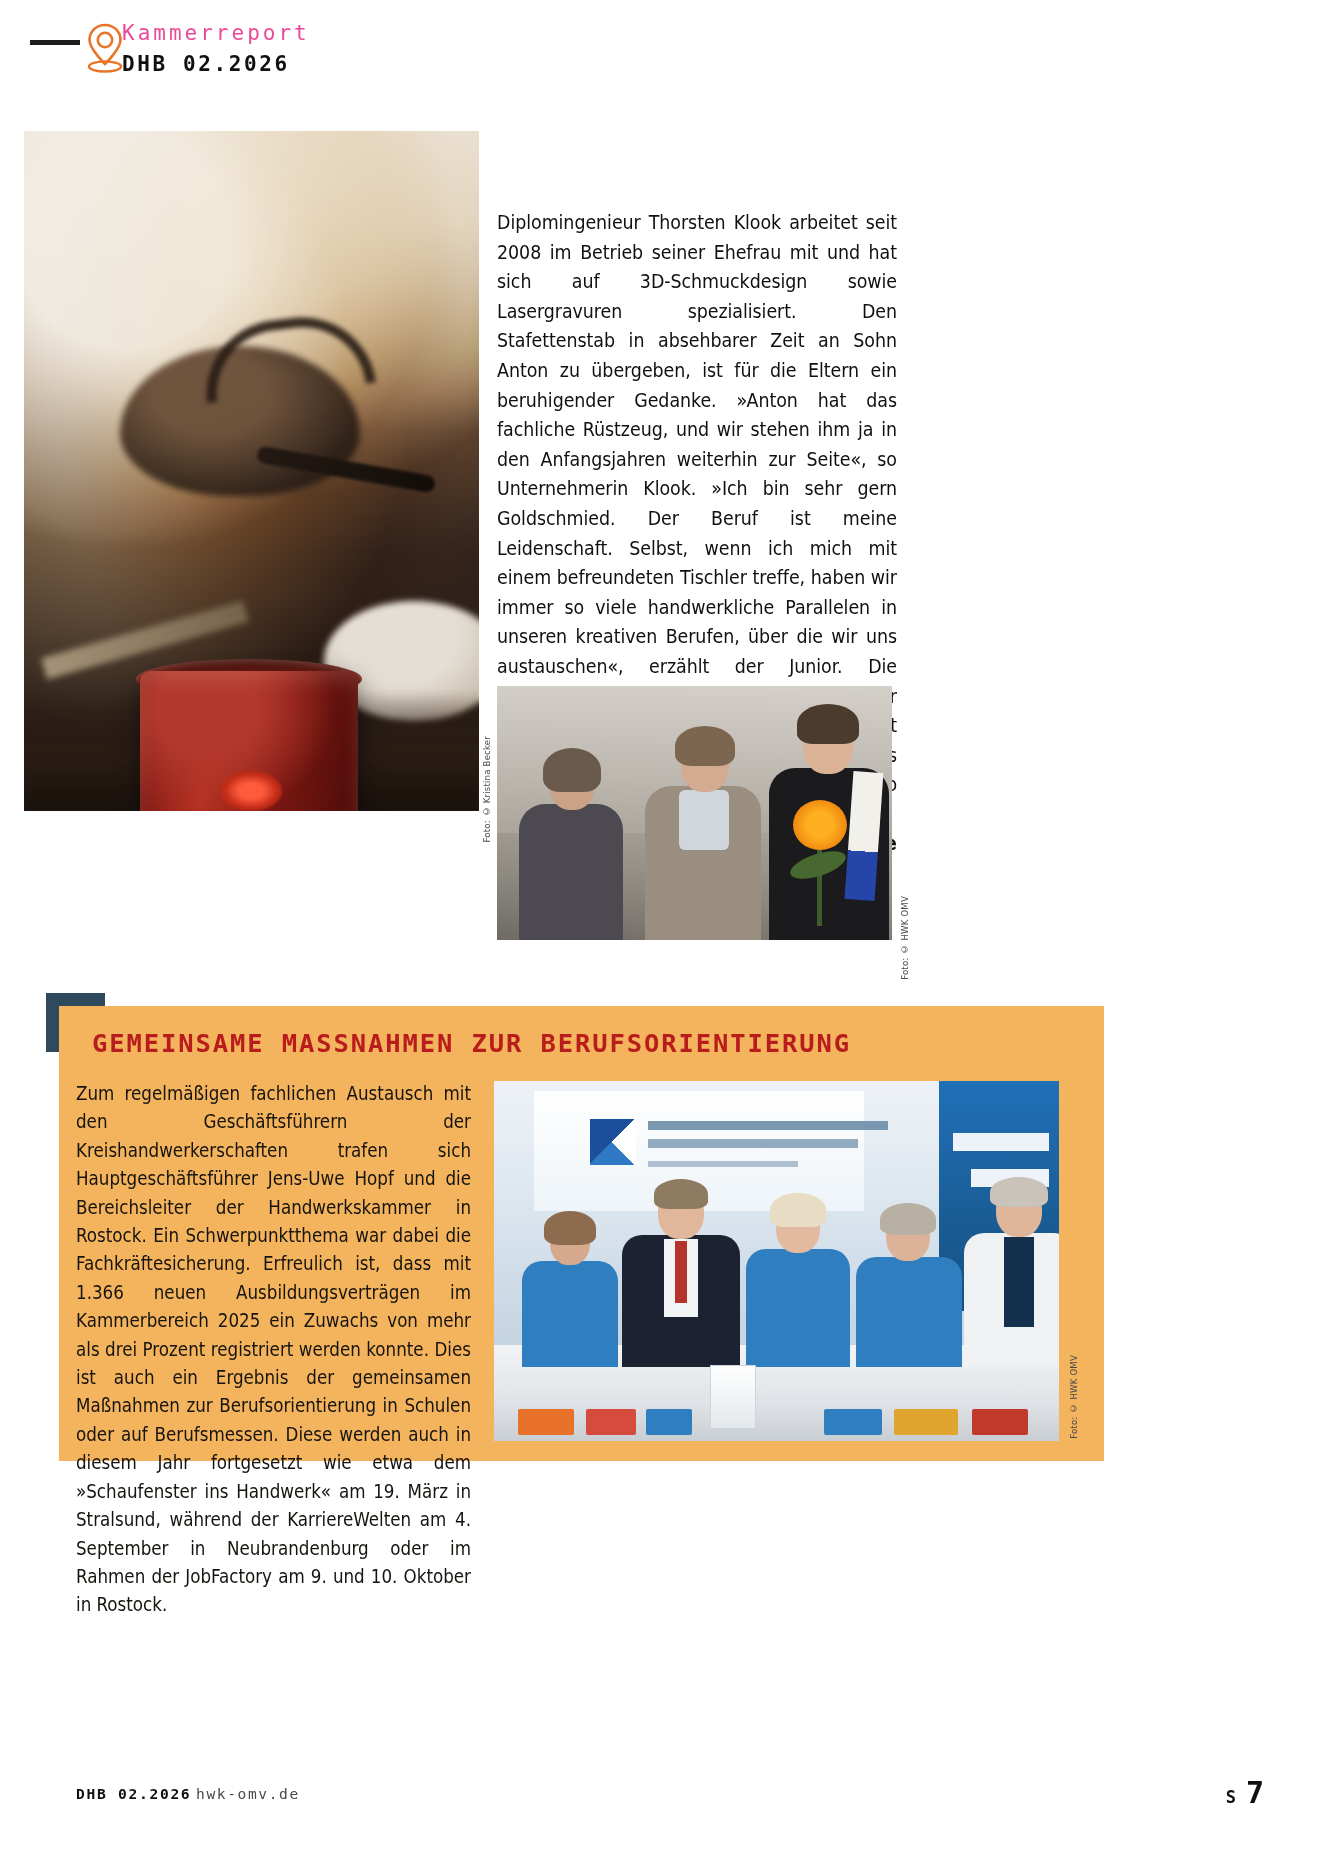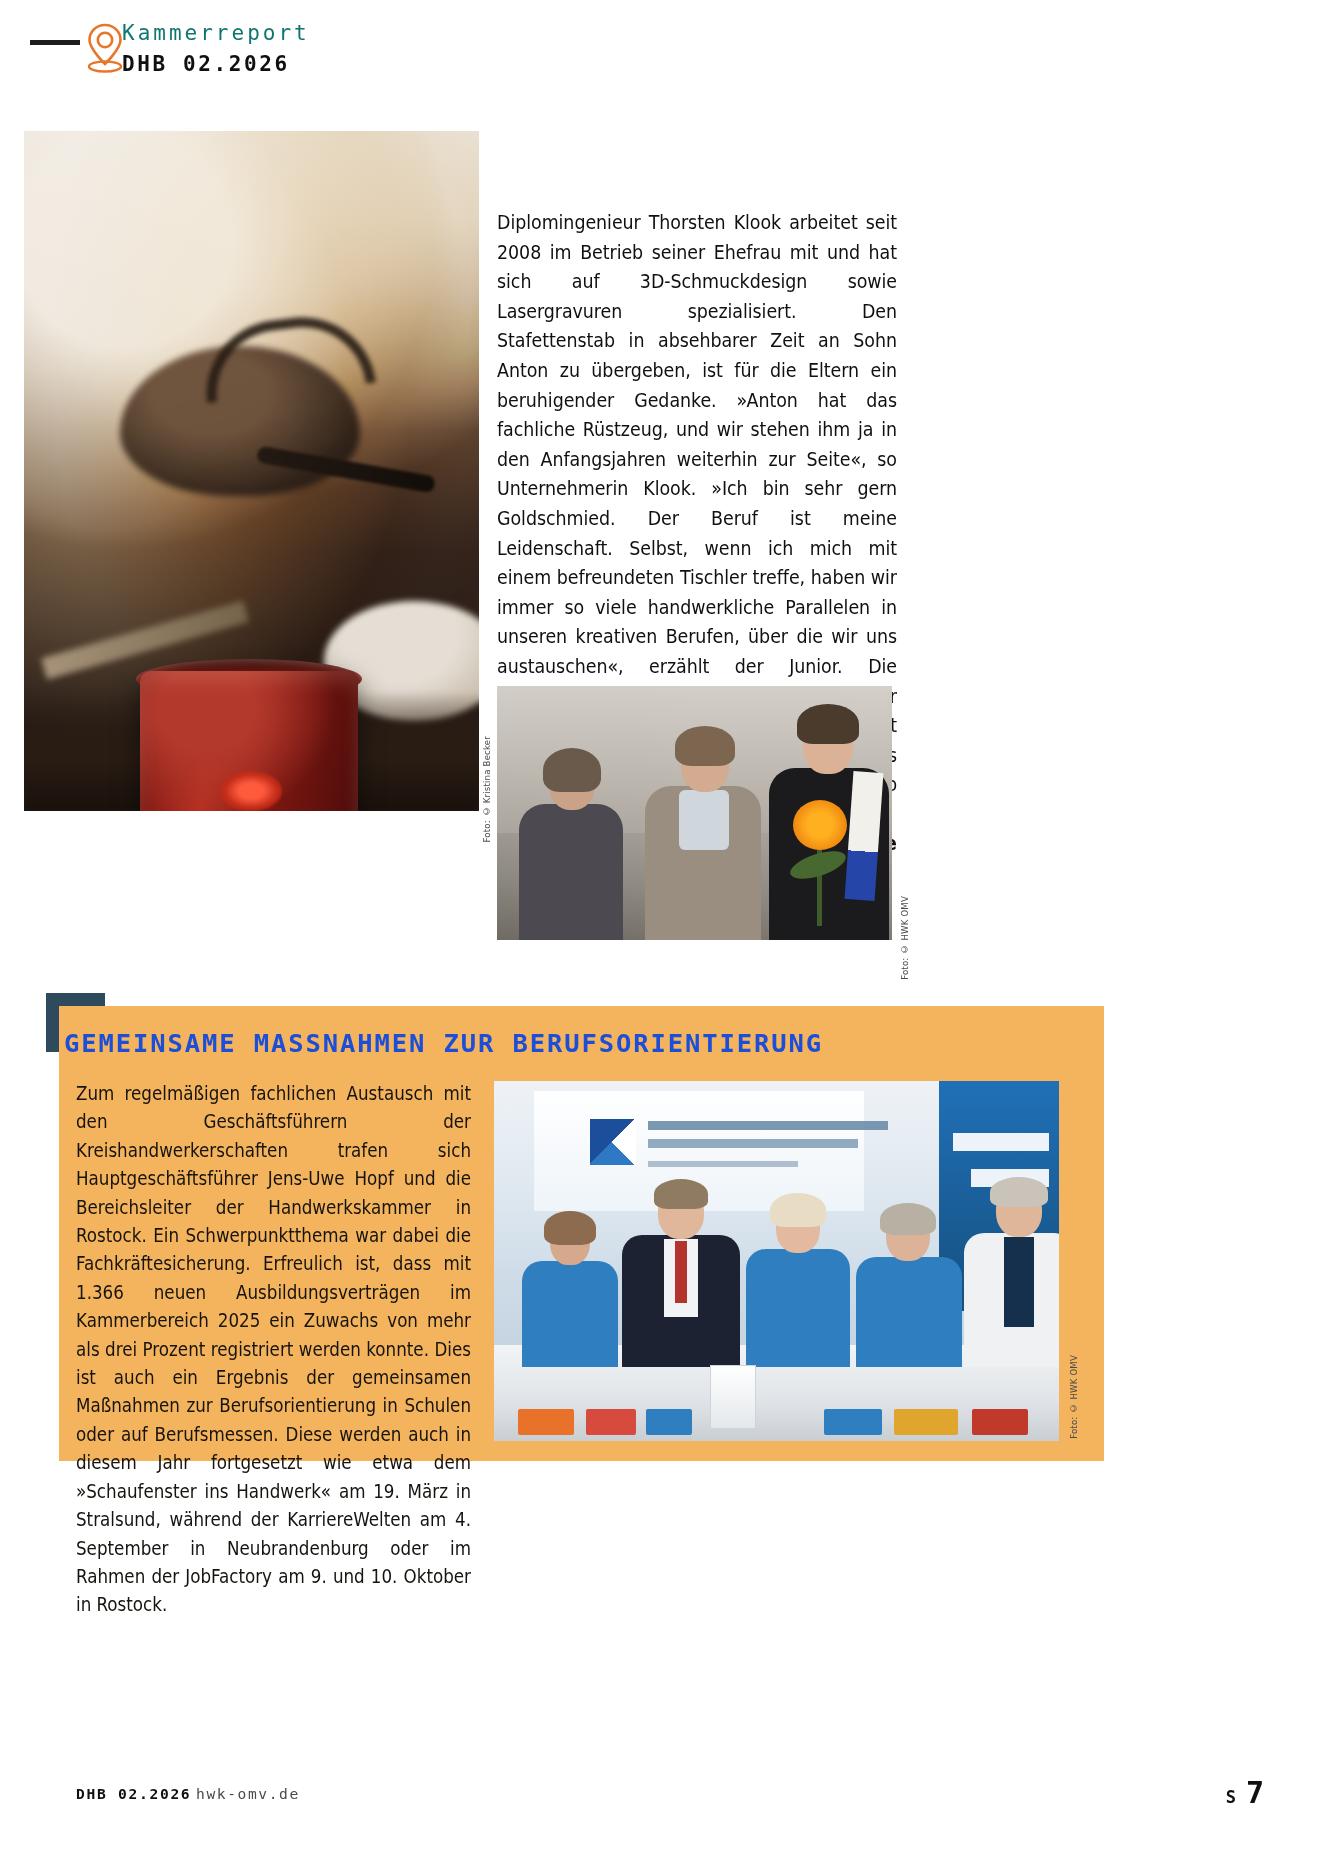--- a/index.html
+++ b/index.html
@@ -9,21 +9,21 @@
     font-family:"Liberation Sans",sans-serif;color:#1a1a1a;
   }
   .page{position:absolute;inset:0;background:#fff;}
 
   
   .masthead{position:absolute;left:0;top:26px;width:100%;height:70px;}
   .mast-rule{position:absolute;left:30px;top:14px;width:50px;height:5px;background:#1d1d1b;}
   .pin{position:absolute;left:84px;top:-4px;width:42px;height:52px;}
   .mast-text{position:absolute;left:122px;top:-4px;}
   .mast-kicker{
-    font-size:21px;letter-spacing:3.0px;color:#0f766e;line-height:1.1;
+    font-size:21px;letter-spacing:3.0px;color:#ec4899;line-height:1.1;
     font-family:"DejaVu Sans Mono",monospace;font-weight:400;
   }
   .mast-issue{
     font-size:21px;letter-spacing:2.6px;color:#12100e;font-weight:700;margin-top:7px;
     font-family:"DejaVu Sans Mono",monospace;
   }
 
   
   .photo-main{
     position:absolute;left:24px;top:131px;width:455px;height:680px;overflow:hidden;
@@ -175,23 +175,23 @@
   
   .bracket{
     position:absolute;left:46px;top:993px;width:46px;height:46px;
     border-left:13px solid #2e4a5c;border-top:13px solid #2e4a5c;
   }
   .callout{
     position:absolute;left:59px;top:1006px;width:1045px;height:455px;
     background:#f4b45e;
   }
   .callout-title{
-    position:absolute;left:64px;top:1028px;
+    position:absolute;left:92px;top:1028px;
     font-family:"DejaVu Sans Mono",monospace;
-    font-size:25.5px;font-weight:700;letter-spacing:1.9px;color:#1d4ed8;
+    font-size:25.5px;font-weight:700;letter-spacing:1.9px;color:#b91c1c;
     white-space:nowrap;
   }
   .callout-body{
     position:absolute;left:76px;top:1080px;width:395px;
     font-family:"DejaVu Sans Condensed","Liberation Sans",sans-serif;
     font-size:18.6px;line-height:28.4px;color:#17140f;text-align:justify;
   }
   .callout-body p{margin:0;}
 
   

